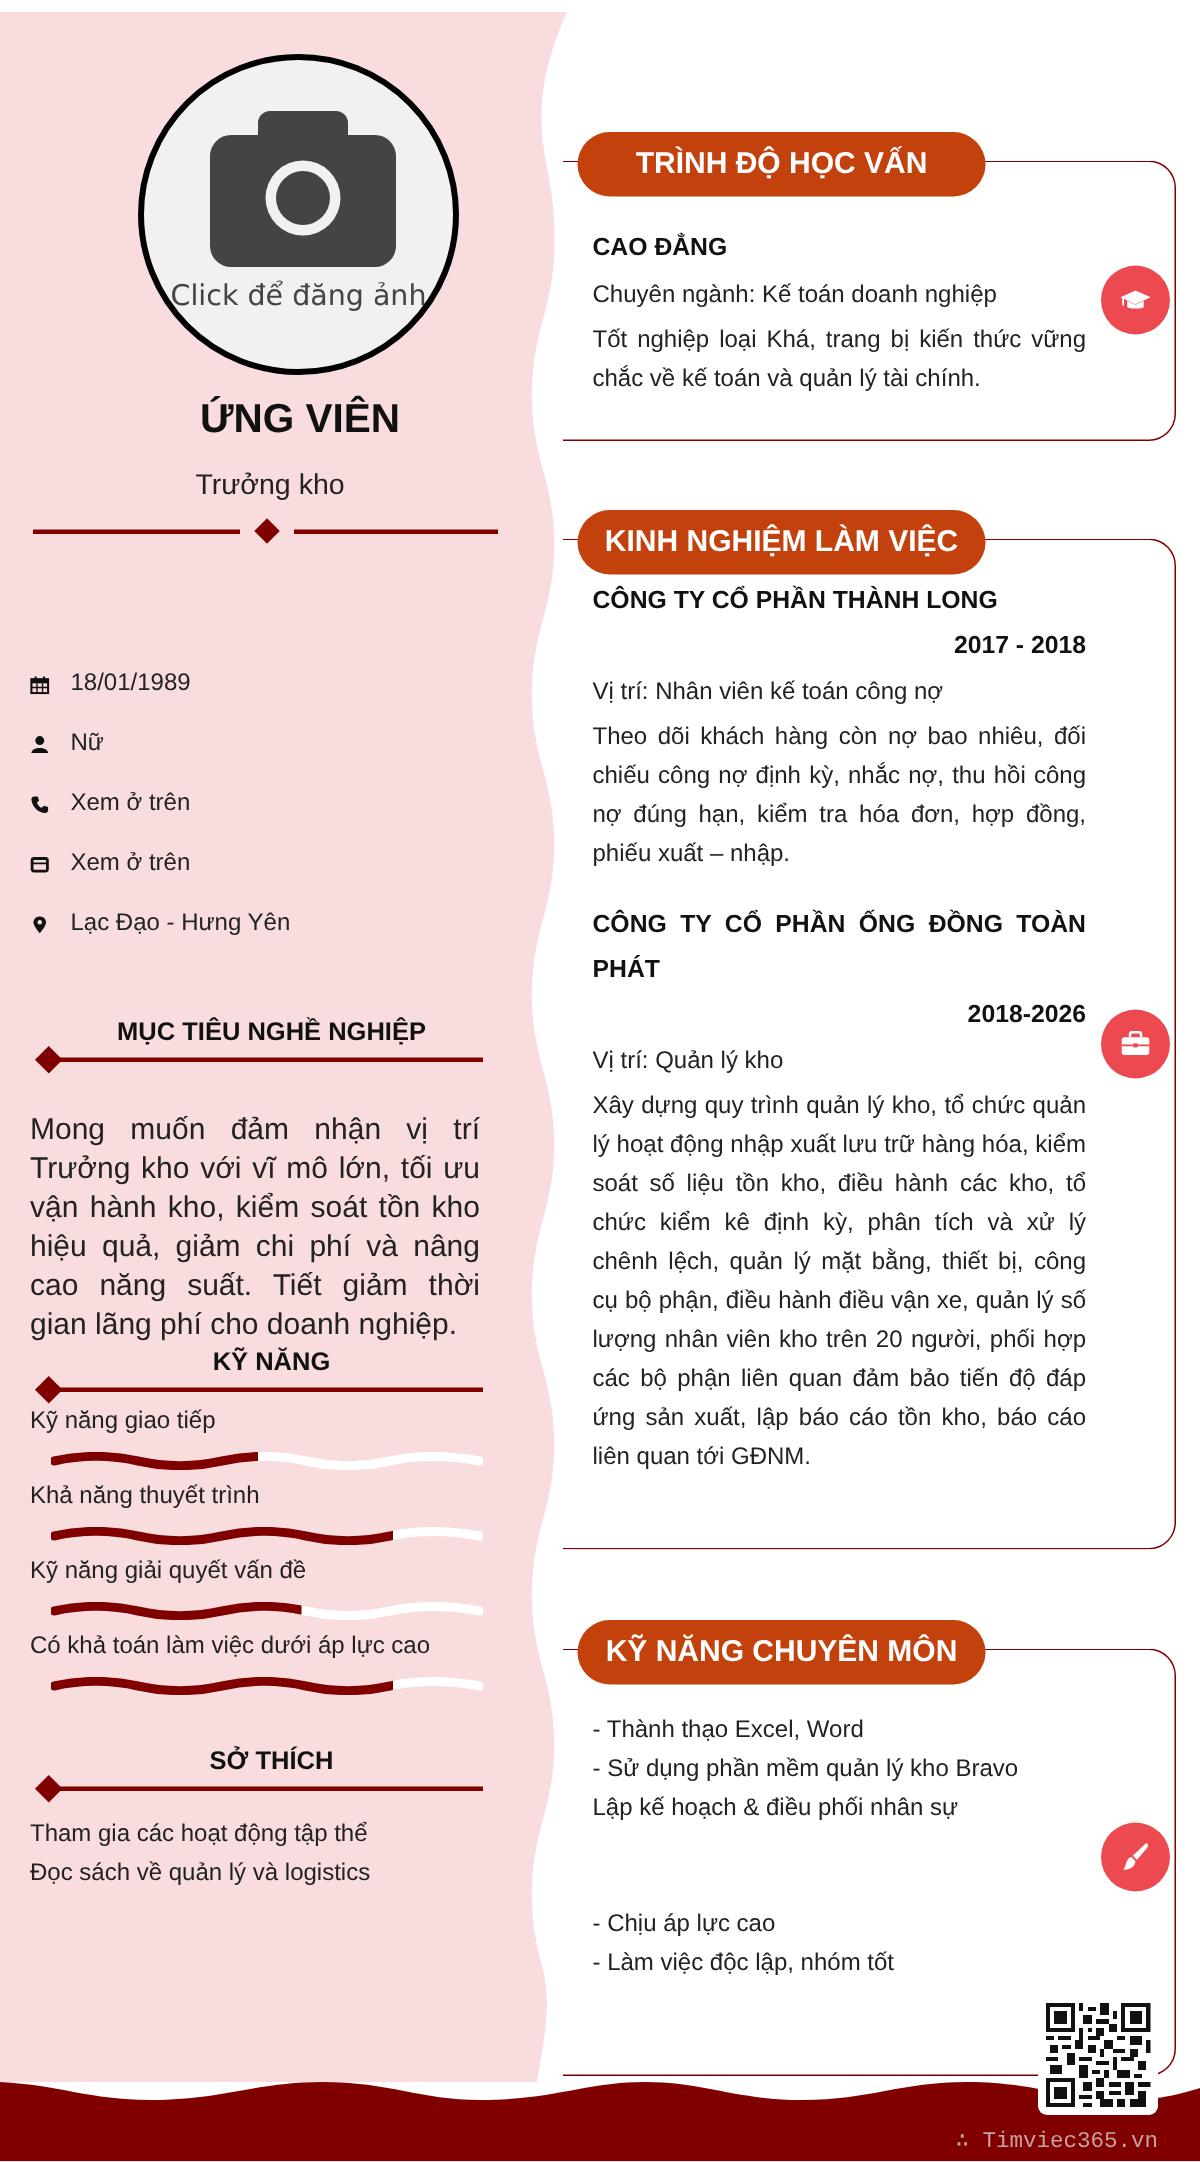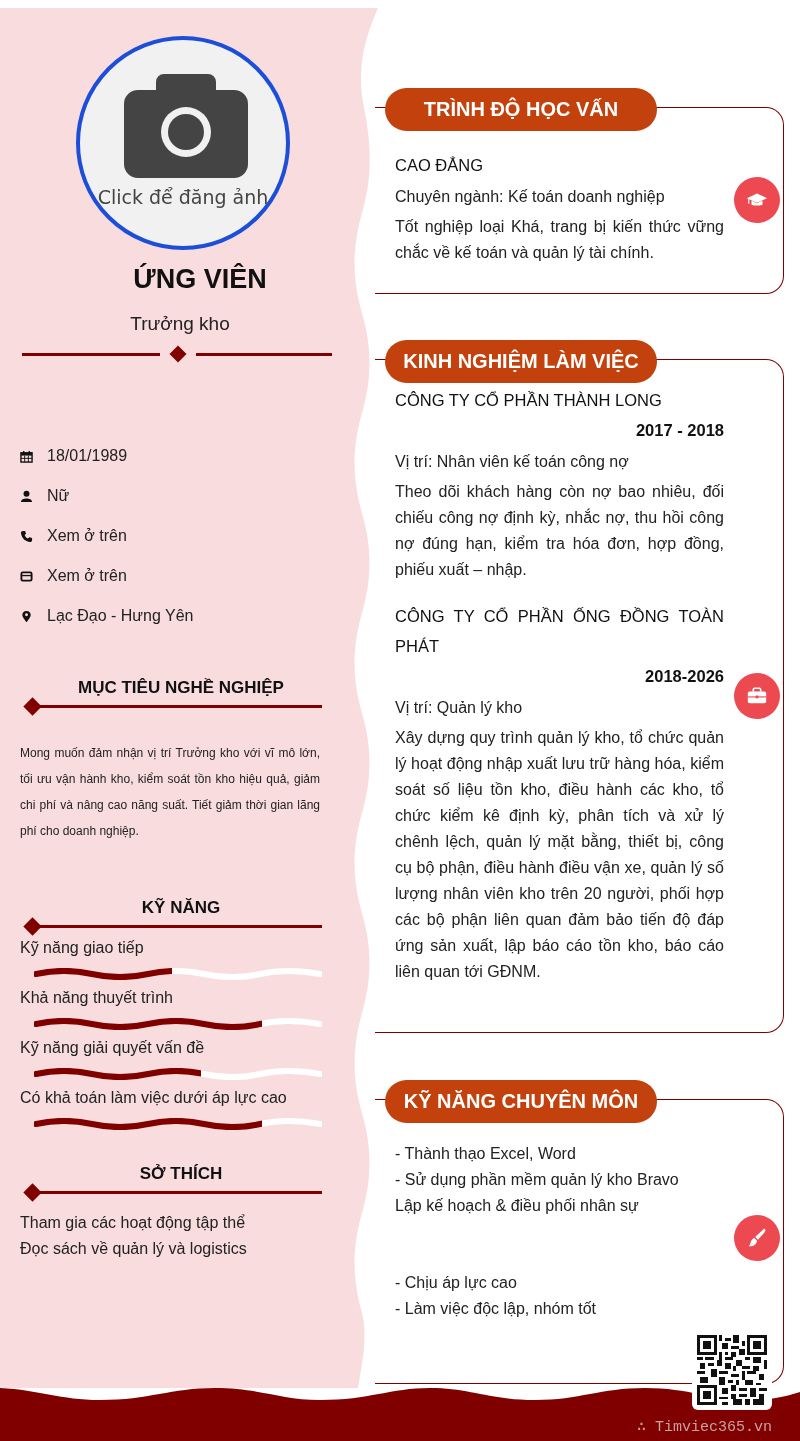--- a/index.html
+++ b/index.html
@@ -3,22 +3,22 @@
 <meta charset="utf-8">
 <style>
   * { box-sizing: border-box; margin: 0; padding: 0; }
   html, body { width: 800px; height: 1441px; background: #ffffff; overflow: hidden; }
   body { position: relative; font-family: "Liberation Sans", "DejaVu Sans", sans-serif; color: #1a1a1a; }
 
   
   .sidebar-bg { position: absolute; left: 0; top: 8px; width: 380px; height: 1380px; z-index: 0; }
   .sidebar { position: absolute; left: 0; top: 0; width: 340px; height: 1390px; z-index: 2; }
 
-  .avatar { position: absolute; left: 76px; top: 36px; width: 214px; height: 214px; border-radius: 50%;
-            background: #f1f1f1; border: 4px solid #1d4ed8; cursor: pointer; }
+  .avatar { position: absolute; left: 92px; top: 36px; width: 214px; height: 214px; border-radius: 50%;
+            background: #f1f1f1; border: 4px solid #000000; cursor: pointer; }
   .avatar .cam { position: absolute; left: 44px; top: 30px; width: 124px; height: 108px; }
   .avatar .cap { position: absolute; left: 0; right: 0; top: 146px; text-align: center; font-size: 19px; color: #444; font-family: "DejaVu Sans", sans-serif; }
 
   .name { position: absolute; left: 0; width: 360px; top: 264px; text-align: center; font-size: 27px; font-weight: bold; color: #111; padding-left: 40px; }
   .role { position: absolute; left: 0; width: 360px; top: 313px; text-align: center; font-size: 19px; color: #222; }
 
   .divider { position: absolute; left: 22px; top: 346px; width: 310px; height: 16px; }
   .divider .l { position: absolute; left: 0; top: 7px; width: 138px; height: 3px; background: #800000; }
   .divider .r { position: absolute; left: 174px; top: 7px; width: 136px; height: 3px; background: #800000; }
   .divider .d { position: absolute; left: 150px; top: 2px; width: 12px; height: 12px; background: #800000; transform: rotate(45deg); }
@@ -26,35 +26,35 @@
   .info { position: absolute; left: 20px; top: 436px; width: 300px; }
   .info-row { height: 40px; display: flex; align-items: center; font-size: 16px; color: #222; }
   .info-row .ic { width: 27px; display: inline-flex; align-items: center; }
   .info-row svg { width: 13px; height: 13px; }
 
   .sec-head { position: absolute; left: 22px; width: 300px; height: 30px; }
   .sec-head .t { position: absolute; left: 18px; right: 0; top: 0; text-align: center; font-size: 17px; font-weight: bold; color: #111; }
   .sec-head .ln { position: absolute; left: 10px; right: 0; bottom: 0; height: 3px; background: #800000; }
   .sec-head .d { position: absolute; left: 4px; bottom: -5px; width: 13px; height: 13px; background: #800000; transform: rotate(45deg); }
 
-  .obj { position: absolute; left: 20px; top: 740px; width: 300px; font-size: 12px; line-height: 26px; text-align: justify; color: #222; }
+  .obj { position: absolute; left: 20px; top: 740px; width: 300px; font-size: 20px; line-height: 26px; text-align: justify; color: #222; }
 
   .skills { position: absolute; left: 20px; top: 935px; width: 300px; }
   .skill { height: 50px; position: relative; }
   .skill .lb { font-size: 16px; color: #222; height: 26px; line-height: 26px; }
   .skill svg { position: absolute; left: 14px; top: 33px; width: 288px; height: 12px; }
 
   .hobbies { position: absolute; left: 20px; top: 1210px; width: 300px; font-size: 16px; line-height: 26px; color: #222; }
 
   
   .block { position: absolute; left: 375px; width: 409px; border: 1px solid #800000; border-left: none; border-radius: 0 18px 18px 0; z-index: 1; }
   .pill { position: absolute; left: 385px; height: 43px; width: 272px; background: #c2410c; color: #fff;
           border-radius: 22px; text-align: center; font-size: 20px; font-weight: bold; line-height: 43px; z-index: 3; }
   .content { position: absolute; left: 395px; width: 329px; z-index: 3; font-size: 16px; color: #222; }
-  .content .h { font-weight: normal; font-size: 16.5px; color: #111; line-height: 30px; }
+  .content .h { font-weight: bold; font-size: 16.5px; color: #111; line-height: 30px; }
   .content .yr { font-weight: bold; text-align: right; font-size: 16.5px; color: #111; line-height: 30px; }
   .content .p { line-height: 30px; }
   .content .j { line-height: 26px; text-align: justify; margin-top: 2px; }
   .content .jl { text-align: justify; text-align-last: justify; }
   .ico { position: absolute; left: 734px; width: 46px; height: 46px; border-radius: 50%; background: #ec4951; z-index: 4;
          display: flex; align-items: center; justify-content: center; }
   .ico svg { width: 22px; height: 22px; }
 
   .footer-wave { position: absolute; left: 0; top: 1370px; width: 800px; height: 71px; z-index: 5; }
   .qr { position: absolute; left: 692px; top: 1330px; width: 80px; height: 80px; background: #fff; border-radius: 6px; z-index: 6; padding: 5px; }

